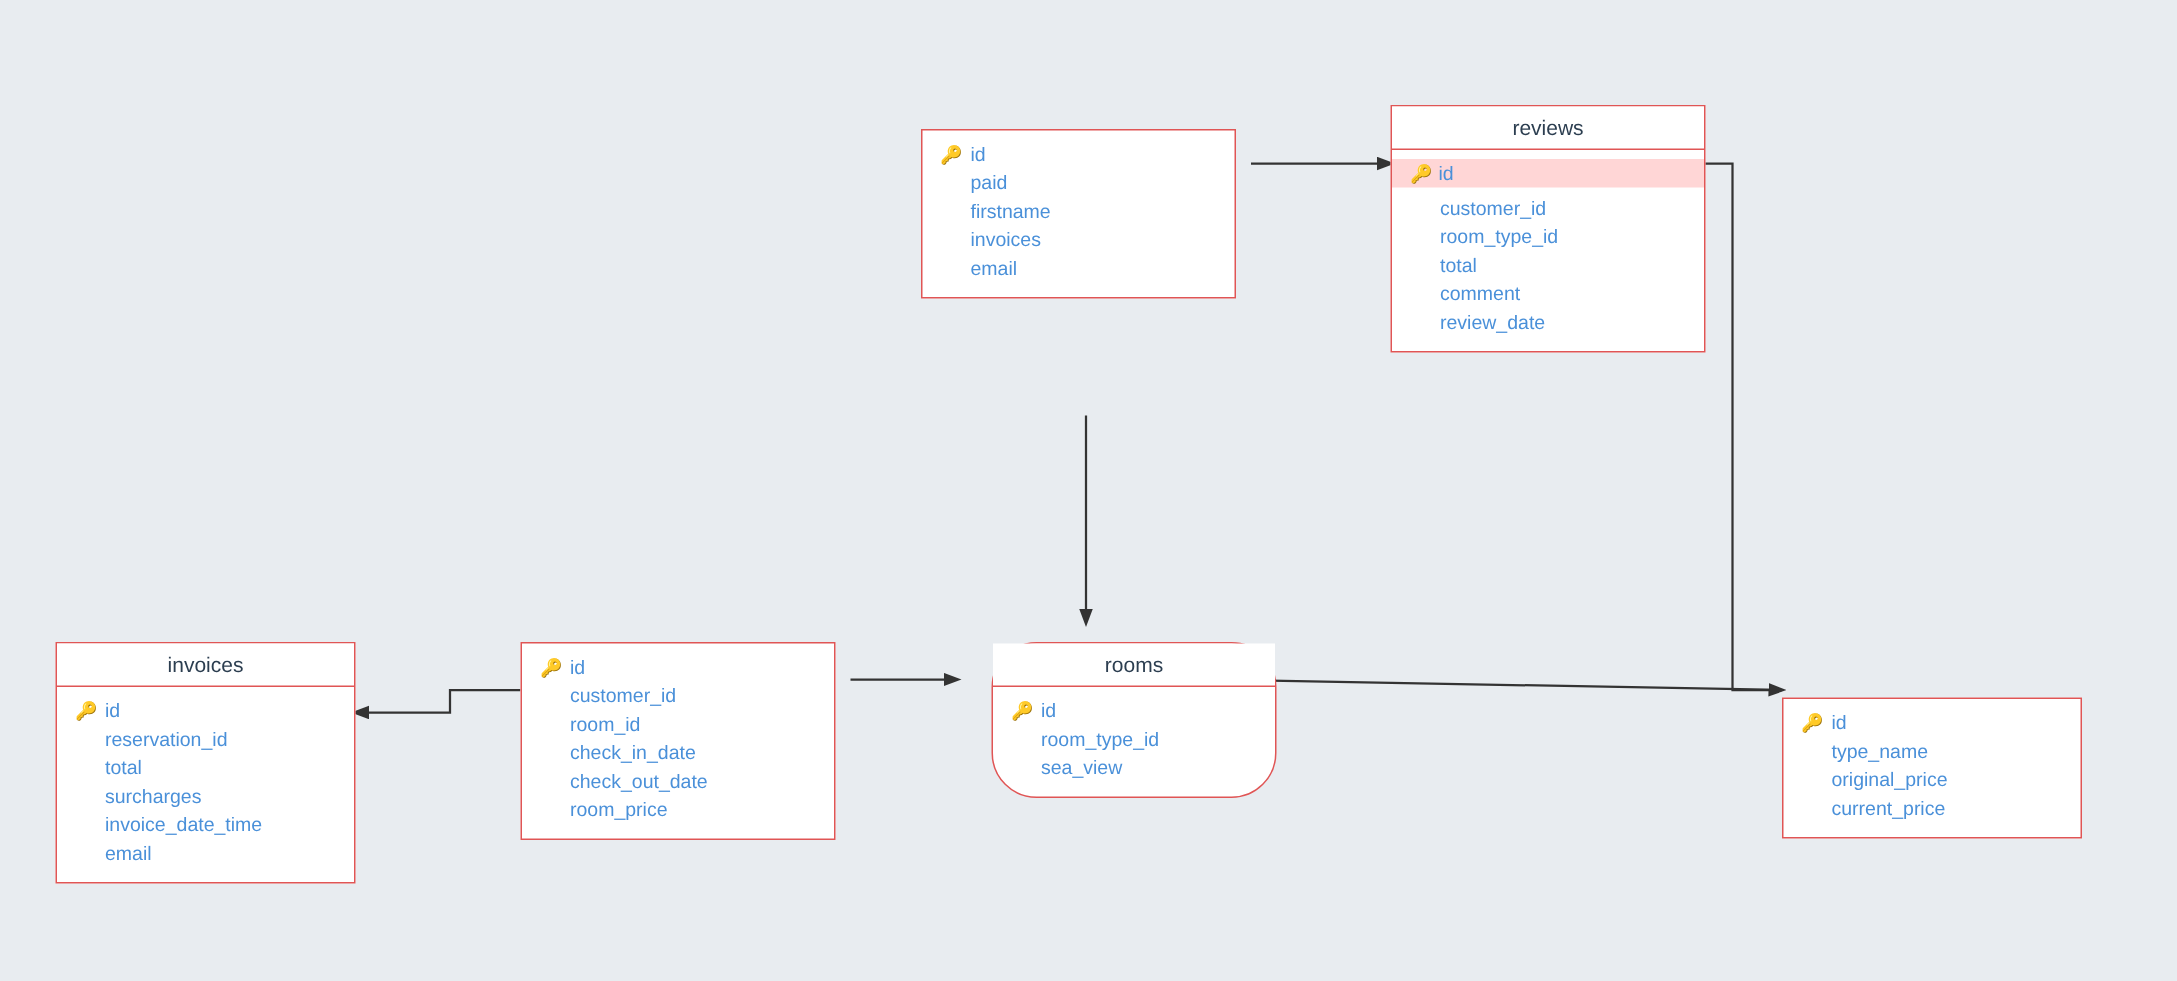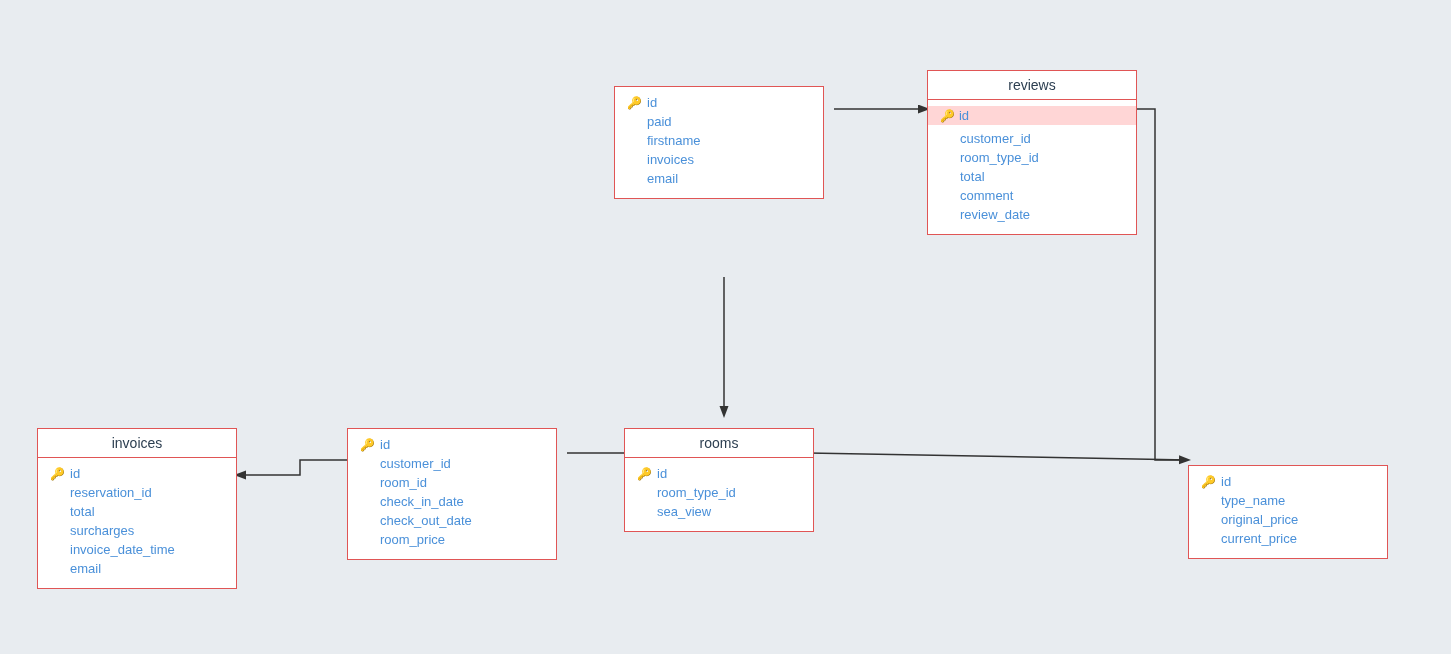--- a/index.html
+++ b/index.html
@@ -205,21 +205,21 @@
         <span class="field-icon"></span>
         <span>check_out_date</span>
       </div>
       <div class="field-row">
         <span class="field-icon"></span>
         <span>room_price</span>
       </div>
     </div>
   </div>
 
-  <div class="db-table" style="left:624px; top:393px; min-width:190px;">
+  <div class="db-table" style="left:661px; top:393px; min-width:190px;border-radius:30px;">
     <div class="table-header">rooms</div>
     <div class="table-body">
       <div class="field-row pk">
         <span class="field-icon">🔑</span>
         <span>id</span>
       </div>
       <div class="field-row">
         <span class="field-icon"></span>
         <span>room_type_id</span>
       </div>

